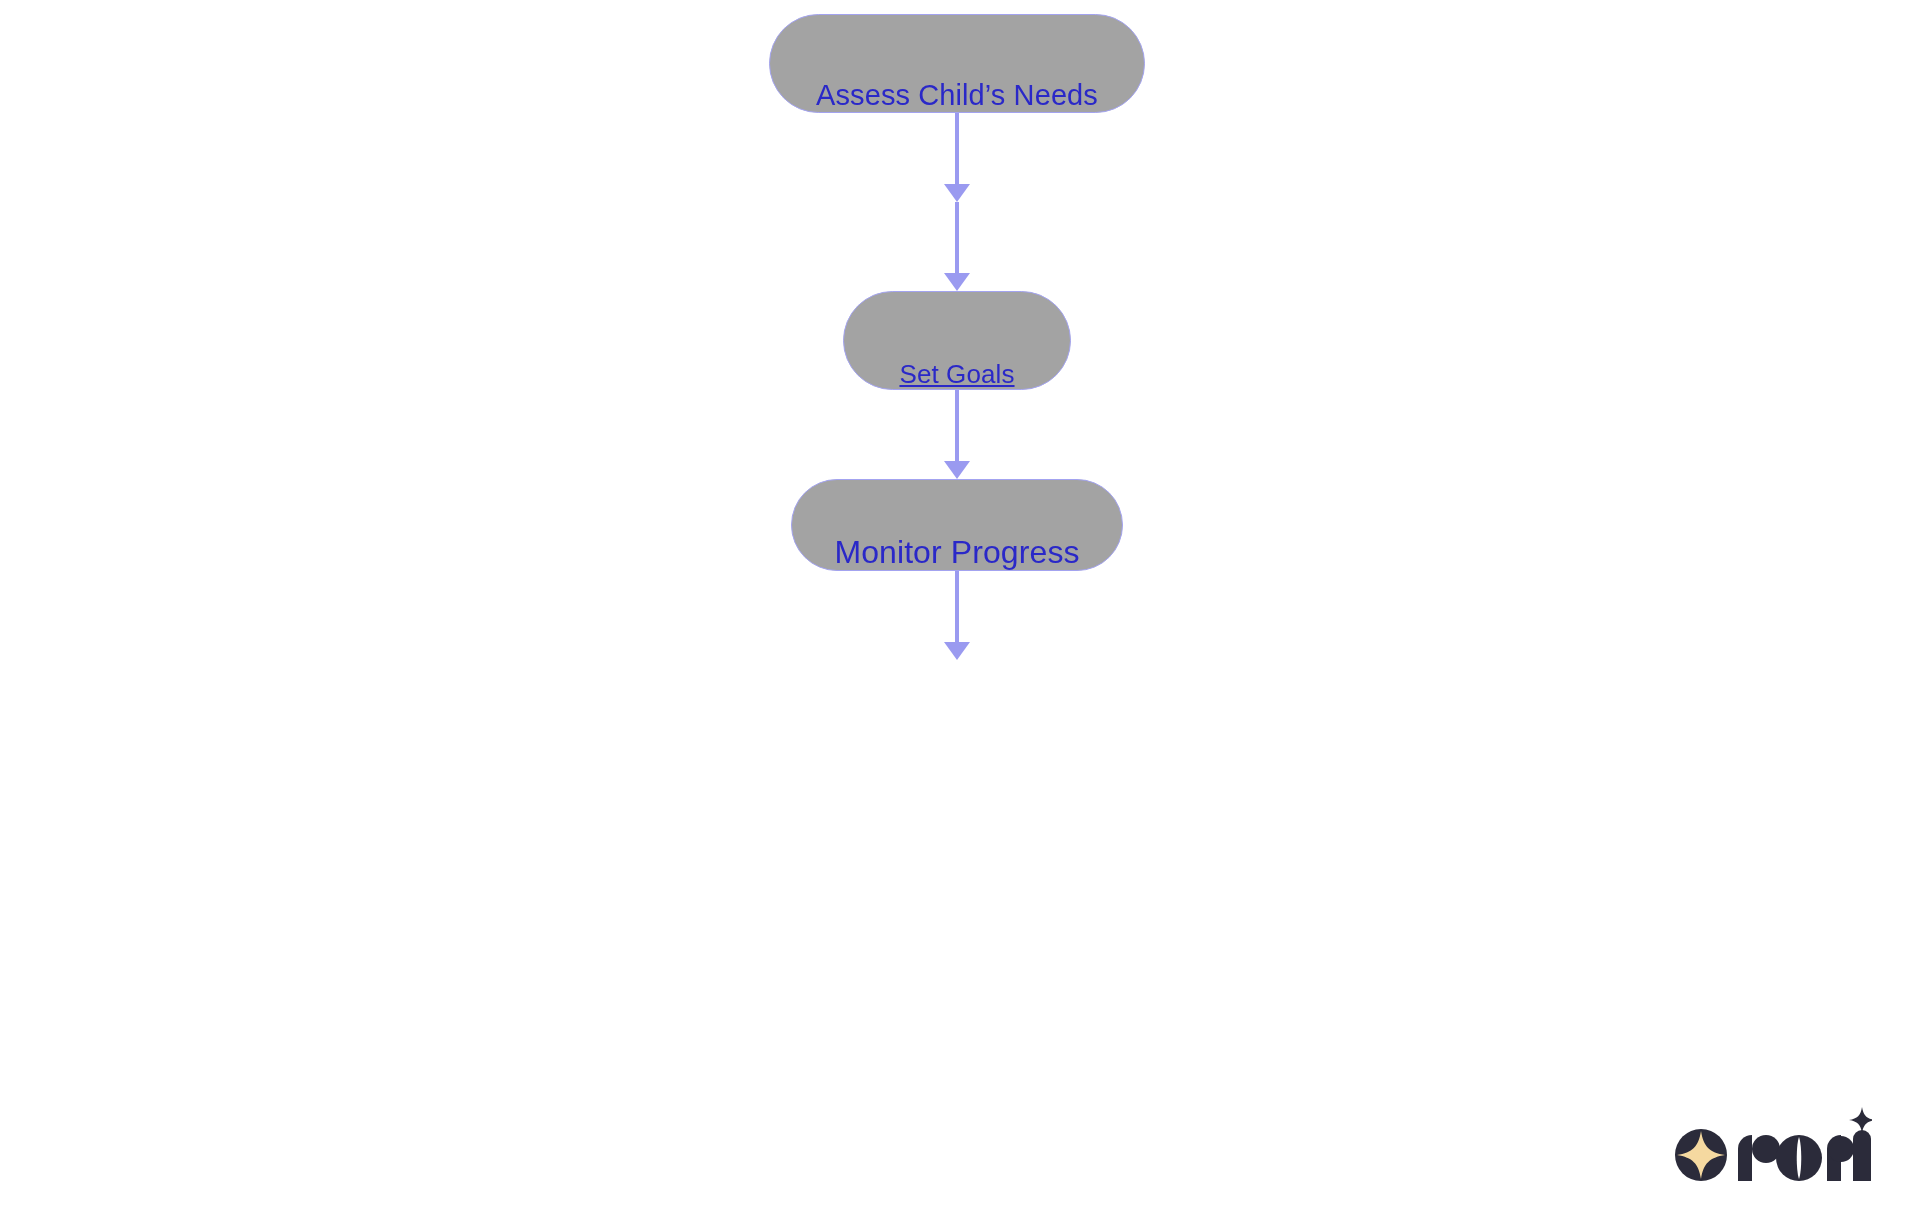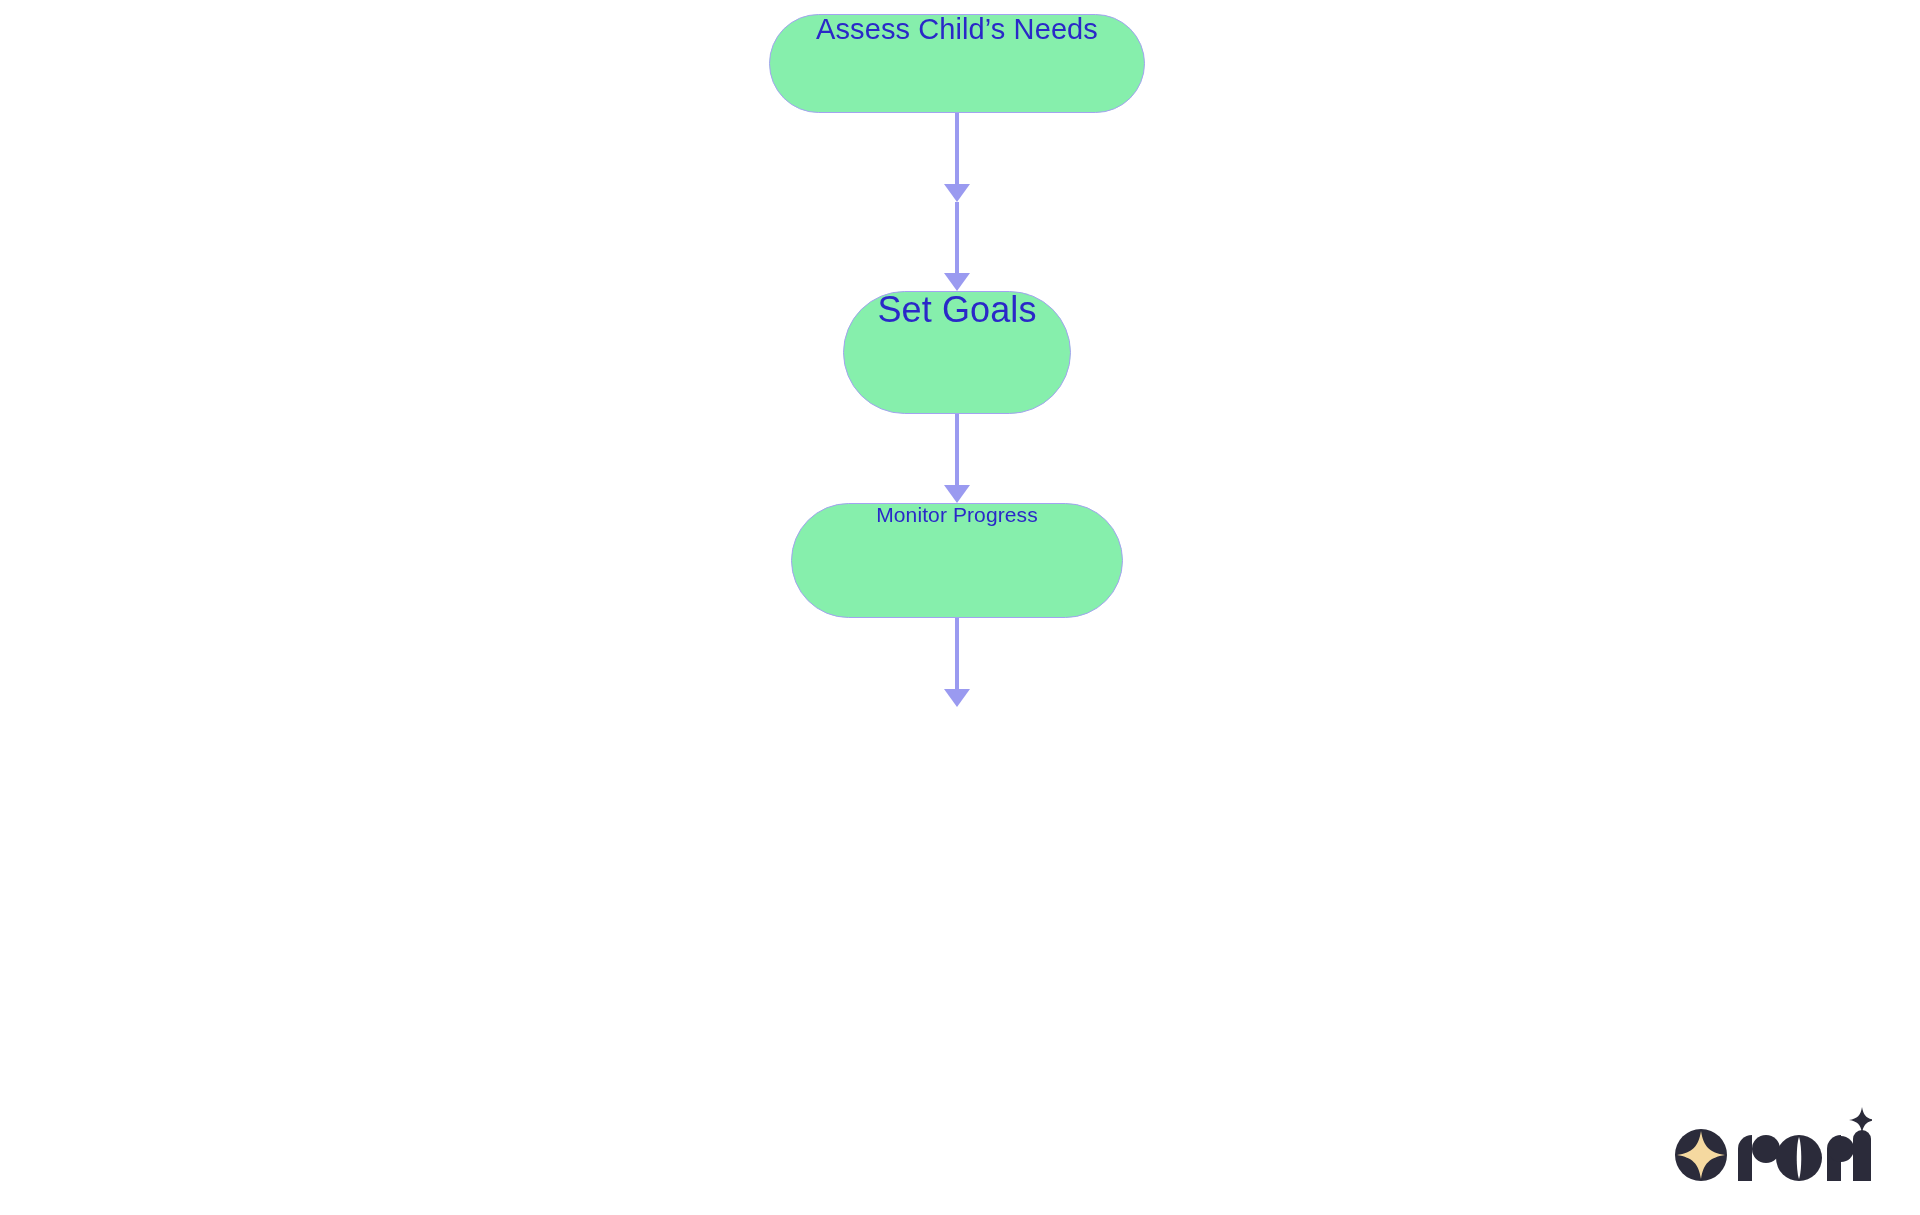--- a/index.html
+++ b/index.html
@@ -32,42 +32,42 @@
     transform: translateX(-50%);
     margin-left: -3px;
     top: 14px;
     display: flex;
     flex-direction: column;
     align-items: center;
   }
 
   .node {
     box-sizing: border-box;
-    background: #86efac;
+    background: #a3a3a3;
     border: 1.6px solid #a3a3f0;
     border-radius: 999px;
     color: #2a28c8;
     display: flex;
-    align-items: flex-start;
+    align-items: flex-end;
     justify-content: center;
     white-space: nowrap;
     letter-spacing: 0.1px;
   }
 
   .node-label {
     display: block;
     line-height: 1;
     padding-bottom: 2px;
   }
 
   
   .node-0 { width: 376px; height: 99px; font-size: 29px; }
   .node-1 { width: 310px; height: 99px; font-size: 29px; }
-  .node-2 { width: 228px; height: 123px; font-size: 36px; }
-  .node-3 { width: 332px; height: 115px; font-size: 21px; }
+  .node-2 { width: 228px; height: 99px; font-size: 26px; text-decoration: underline; }
+  .node-3 { width: 332px; height: 92px; font-size: 32px; }
   .node-4 { width: 354px; height: 99px; font-size: 29px; }
 
   .connector {
     width: 30px;
     display: flex;
     flex-direction: column;
     align-items: center;
     justify-content: flex-start;
   }
   .connector-0 { height: 89px; }

